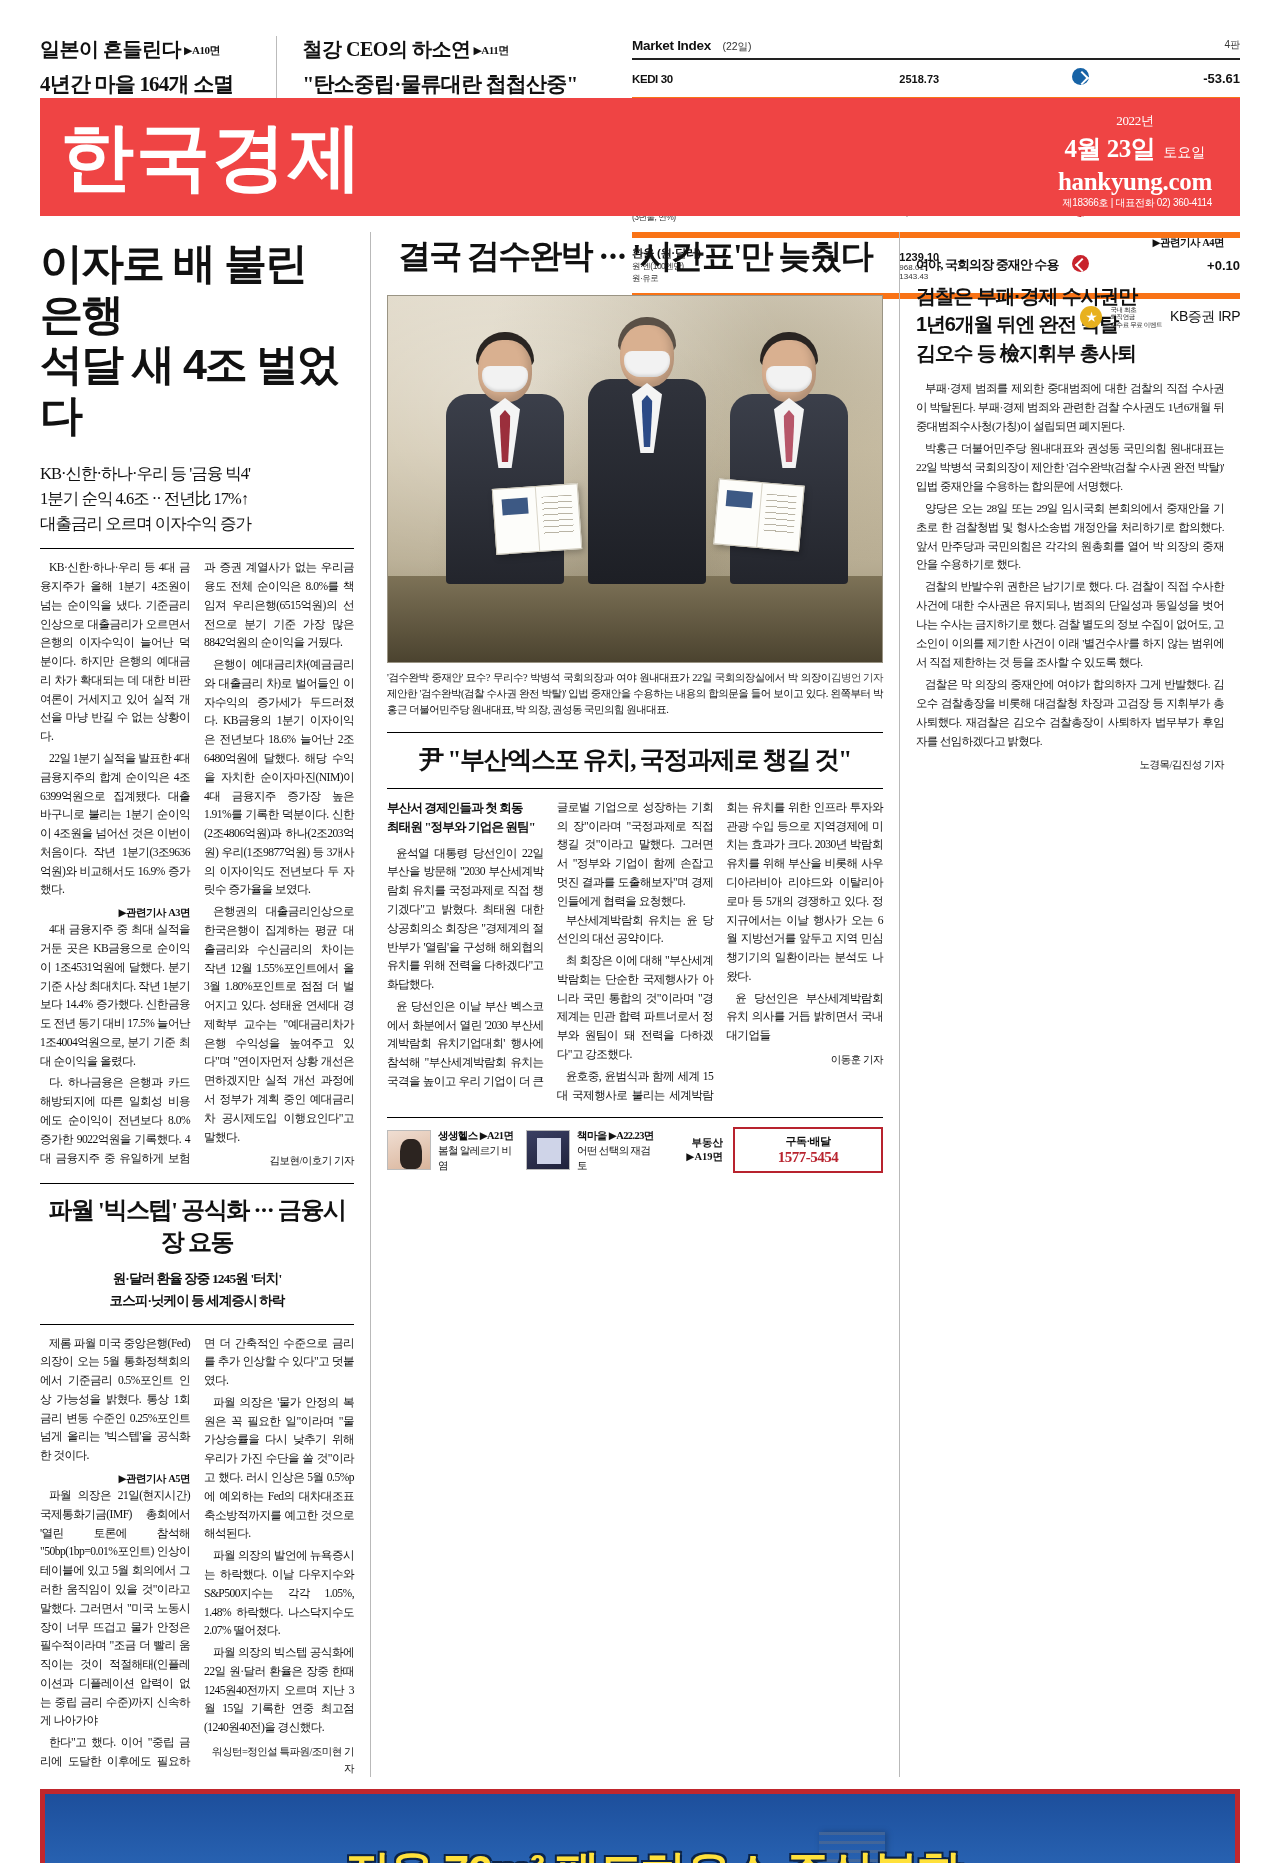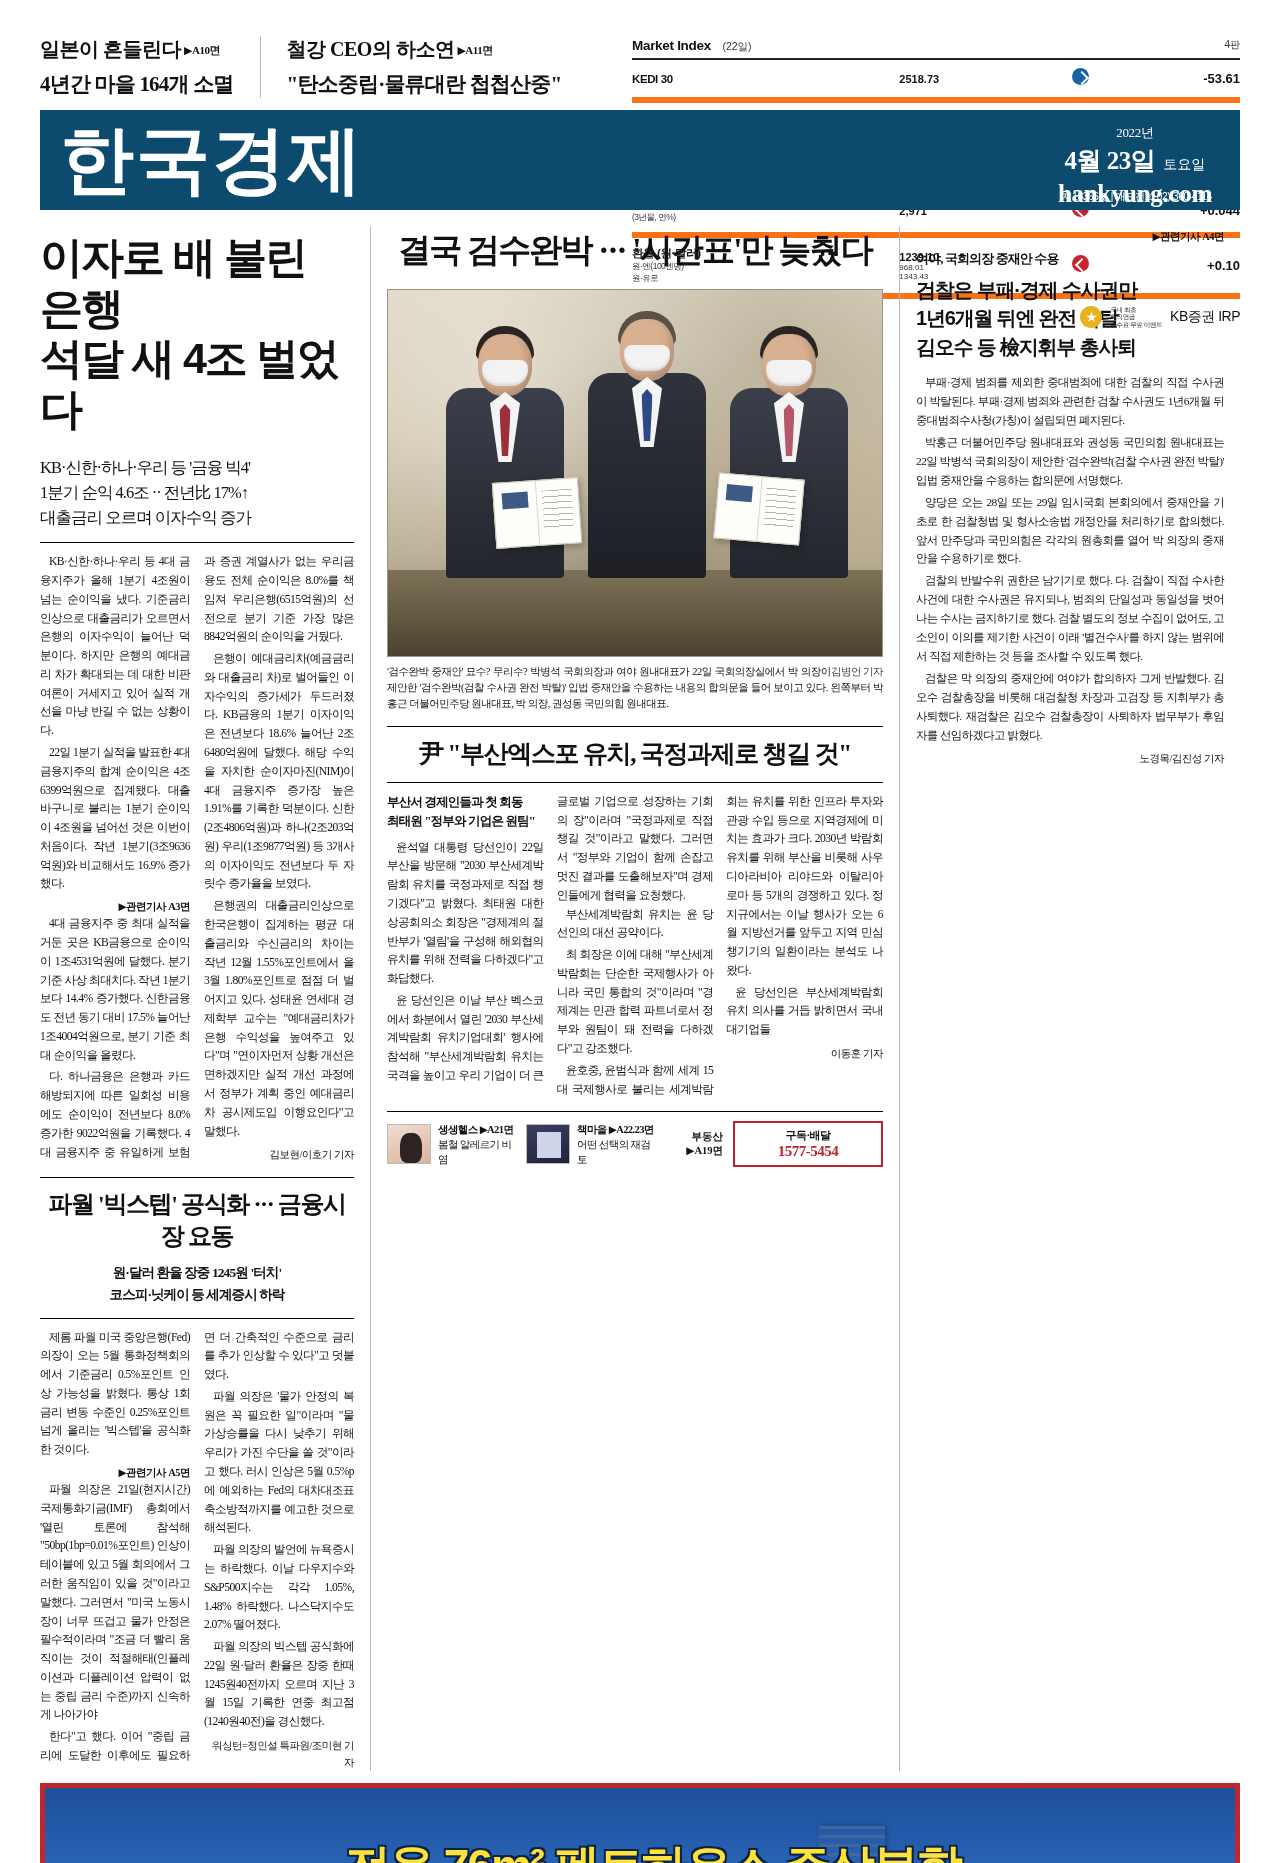--- a/index.html
+++ b/index.html
@@ -8,21 +8,21 @@
     width: 1280px; height: 1863px;
     background: #ffffff;
     font-family: "Liberation Serif", "DejaVu Serif", serif;
     color: #111;
     overflow: hidden;
   }
   .page { position: relative; width: 1280px; height: 1863px; padding: 0 40px; }
 
   
   .topbar { display:flex; align-items:flex-start; padding-top: 36px; height: 92px; }
-  .teasers { display:flex; flex: 0 0 580px; gap:0; }
+  .teasers { display:flex; flex: 0 0 580px; gap:16px; }
   .teaser { padding-right: 26px; }
   .teaser + .teaser { border-left: 1px solid #bbb; padding-left: 26px; }
   .teaser-l1 { font-size: 20px; font-weight: 700; letter-spacing:-0.5px; white-space:nowrap; }
   .teaser-l1 .pg { font-size: 11px; font-weight:700; vertical-align: 2px; margin-left:3px; }
   .teaser-l2 { font-size: 21px; font-weight: 700; letter-spacing:-0.8px; margin-top: 7px; white-space:nowrap; }
 
   
   .topad {
     flex: 0 0 248px; height: 82px; margin-left: 8px;
     background: #f1efec; border: 1px solid #cfcac4;
@@ -62,21 +62,21 @@
   .arrow.up::after { transform: rotate(135deg); left:4.5px; top:4.5px;}
   .mchg { font-size: 13px; font-weight:700; text-align:right; white-space:nowrap; }
 
   .irp { display:flex; align-items:center; justify-content:flex-end; gap:8px; margin-top:5px; height:26px; background:#fff; }
   .irp-seal { width:22px; height:22px; border-radius:50%; background:#e8b11f; position:relative; flex:0 0 22px;}
   .irp-seal::after{content:"★"; position:absolute; inset:0; color:#fff; font-size:12px; text-align:center; line-height:22px;}
   .irp-note { font-size:6.5px; line-height:1.15; color:#222; font-family:"Liberation Sans",sans-serif; text-align:left; letter-spacing:-0.4px;}
   .irp-name { font-size:14px; font-weight:400; font-family:"Liberation Sans",sans-serif; letter-spacing:-0.5px; }
 
   
-  .masthead { position:relative; margin-top: 18px; height: 100px; background:#0c4a6e; display:flex; align-items:center; }
+  .masthead { position:relative; margin-top: 6px; height: 118px; background:#ef4444; display:flex; align-items:center; }
   .logo { color:#fff; font-size: 74px; font-weight:700; letter-spacing: 2px; margin-left: 20px; font-family:"Liberation Serif", serif; line-height:1; }
   .mast-right { position:absolute; right: 28px; top: 14px; text-align:center; color:#fff; }
   .m-year { font-size: 13px; letter-spacing:-0.3px; }
   .m-date { font-size: 25px; font-weight:700; margin-top: 2px; letter-spacing:-0.5px; }
   .m-date .dow { font-size: 14px; font-weight:400; margin-left: 8px; letter-spacing:0; }
   .m-site { font-size: 25px; font-weight:700; margin-top: 3px; letter-spacing:-0.3px; }
   .m-meta { position:absolute; right: 28px; bottom: 6px; color:#fff; font-size: 10px; font-family:"Liberation Sans",sans-serif; letter-spacing:-0.3px; white-space:nowrap;}
 
   
   .main { display:flex; margin-top: 16px; gap: 0; }

